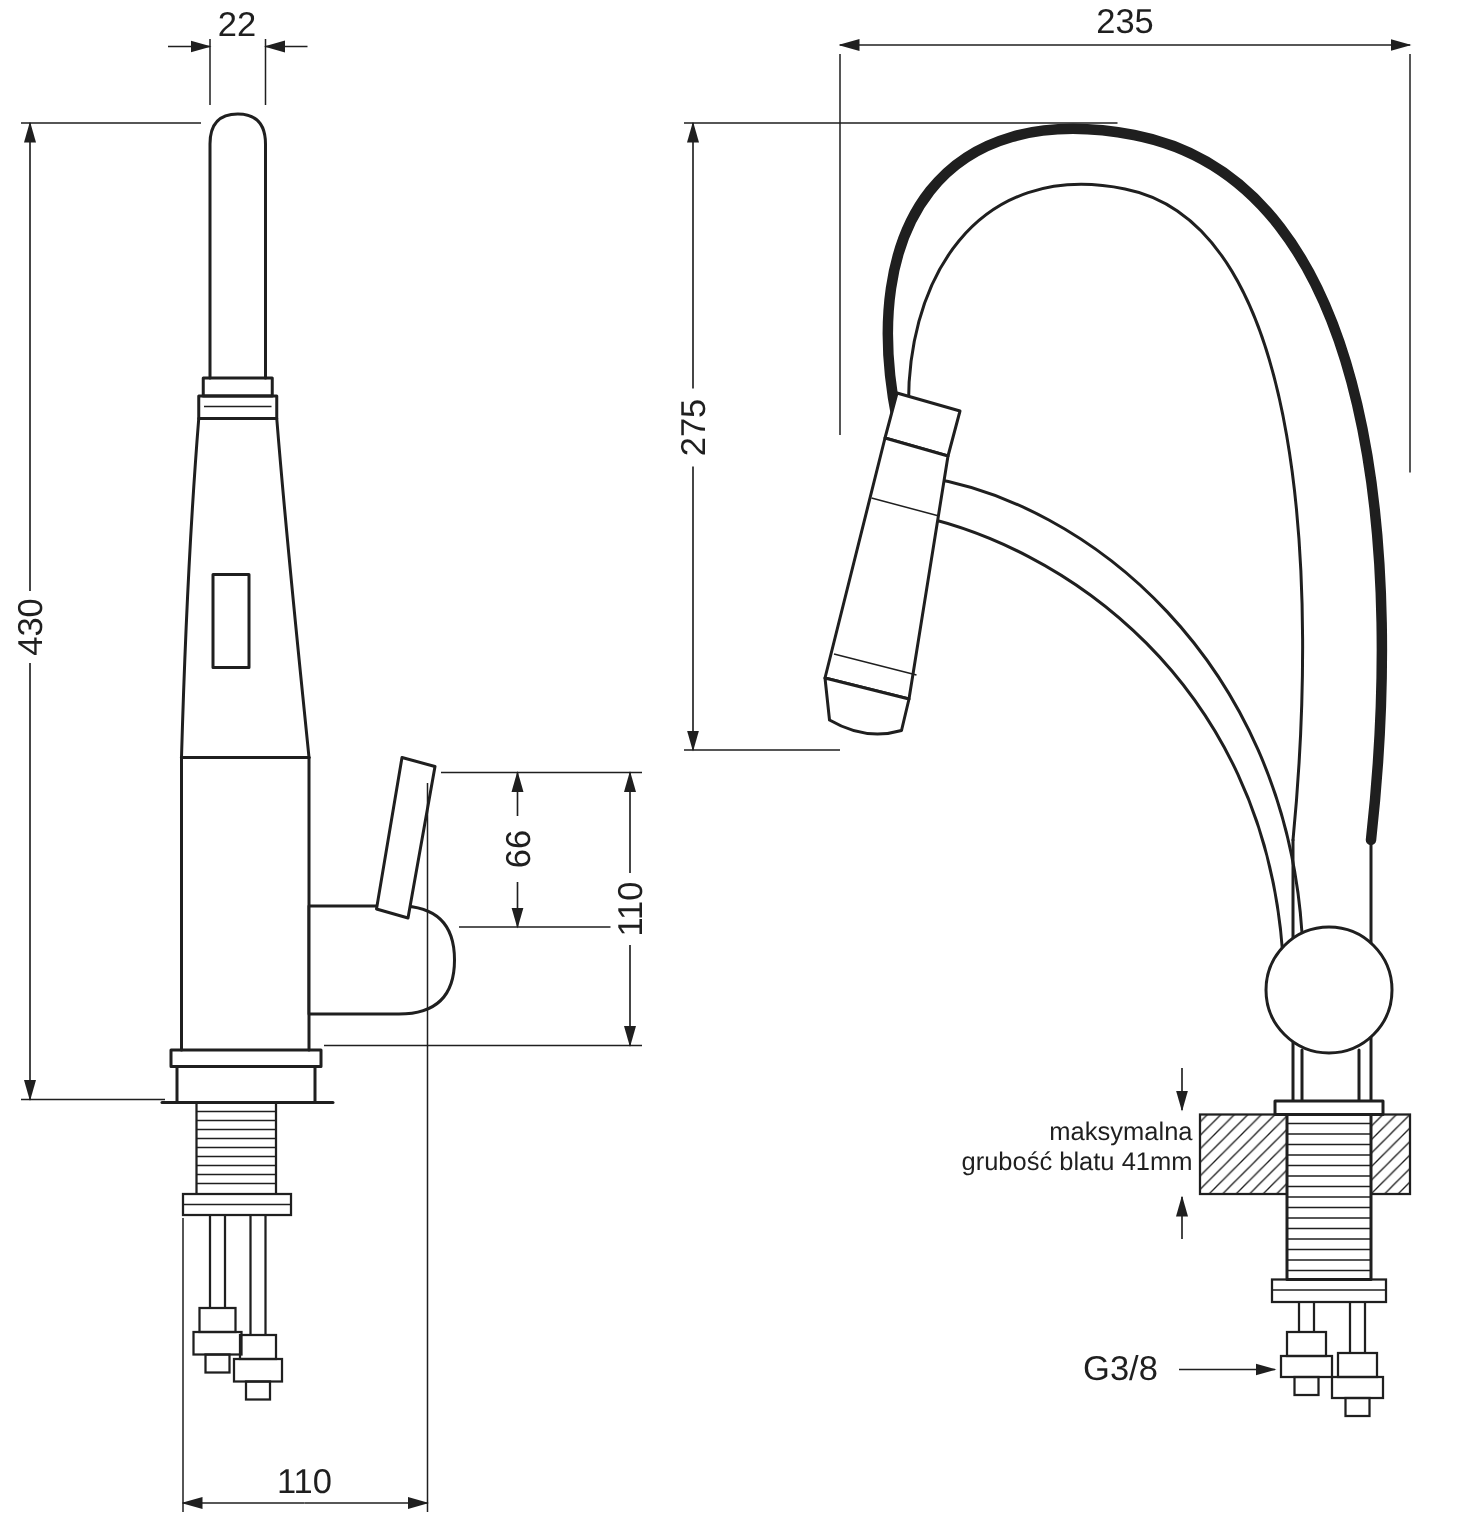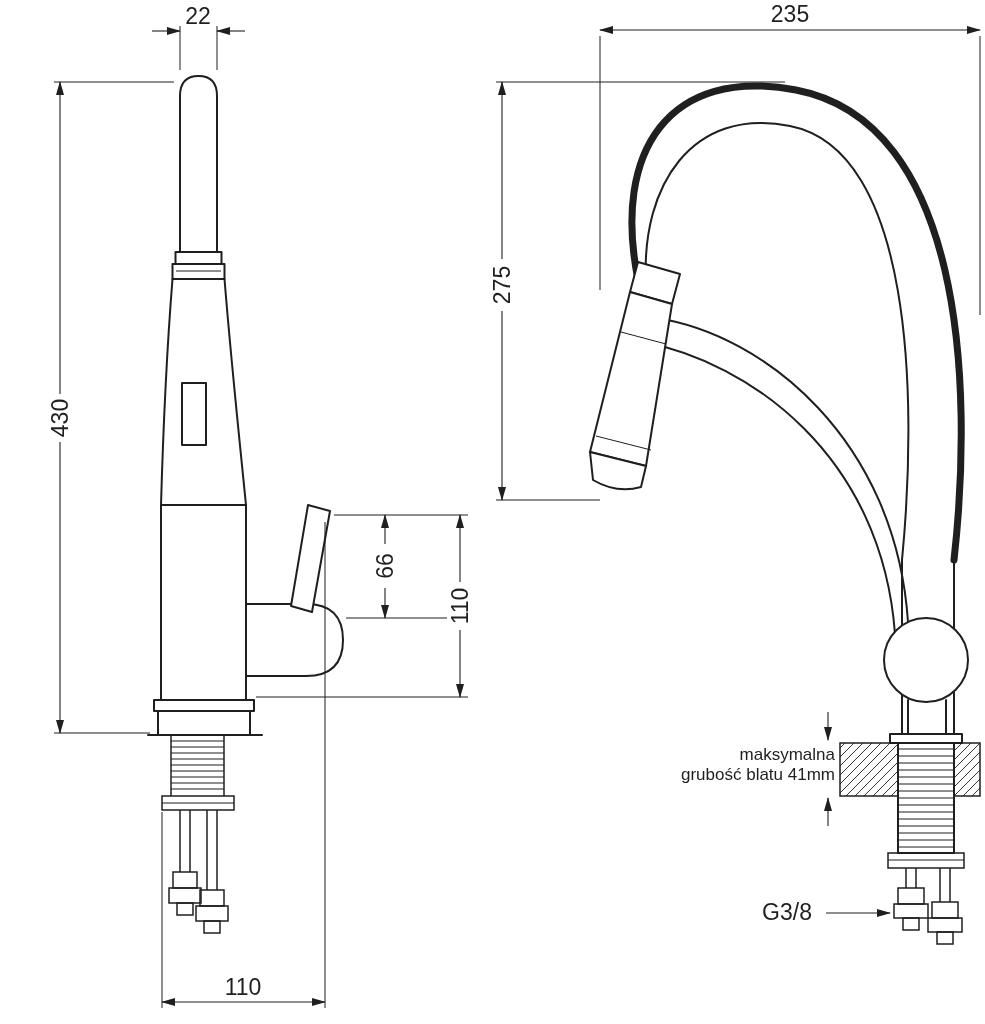--- a/index.html
+++ b/index.html
@@ -9,21 +9,20 @@
     width: 985px;
     height: 1024px;
     overflow: hidden;
     font-family: "Liberation Sans", sans-serif;
   }
   .canvas {
     position: relative;
     width: 944px;
     height: 1024px;
     background: #ffffff;
-    padding-left: 40px;
   }
   .outline       { fill: none; stroke: #1f1f1f; stroke-width: 2;   stroke-linejoin: round; stroke-linecap: round; }
   .outline-fill  { fill: #ffffff; stroke: #1f1f1f; stroke-width: 2; stroke-linejoin: round; }
   .thin          { fill: none; stroke: #1f1f1f; stroke-width: 1;   }
   .med           { fill: none; stroke: #1f1f1f; stroke-width: 1.5; }
   .hose          { fill: none; stroke: #1f1f1f; stroke-width: 7;   stroke-linecap: round; }
   .dim           { fill: none; stroke: #1f1f1f; stroke-width: 1.1; }
   .ext           { fill: none; stroke: #1f1f1f; stroke-width: 1;   }
   .dim-label     { font-family: "Liberation Sans", sans-serif; font-size: 23px; fill: #1f1f1f; }
   .note-label    { font-family: "Liberation Sans", sans-serif; font-size: 17px; fill: #1f1f1f; }

